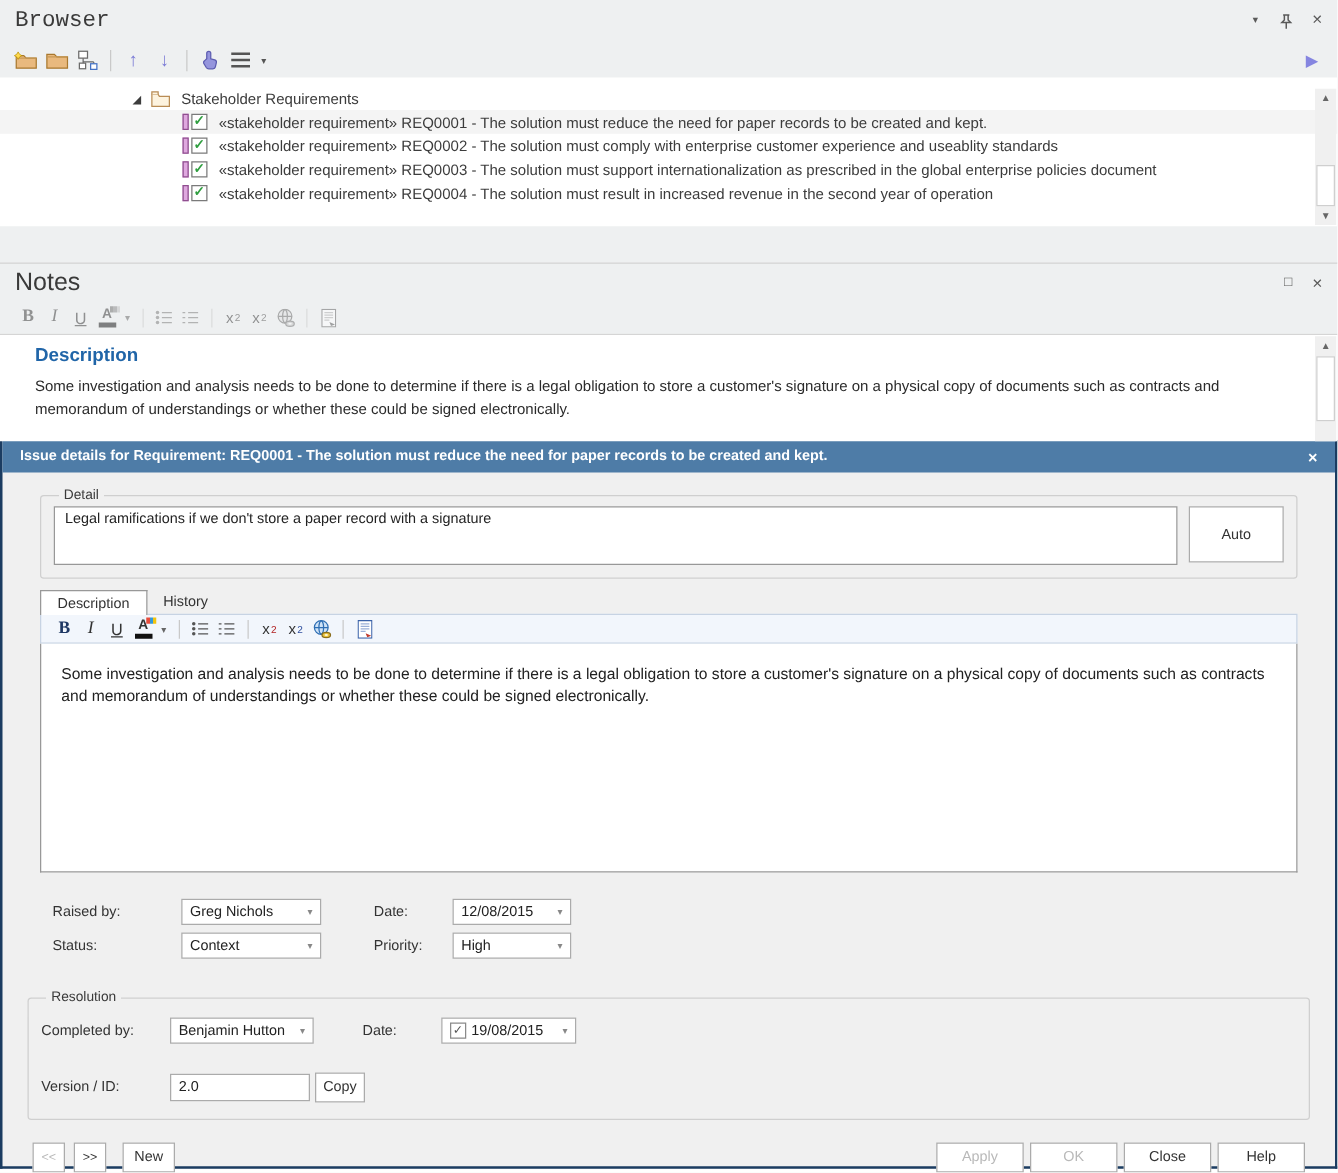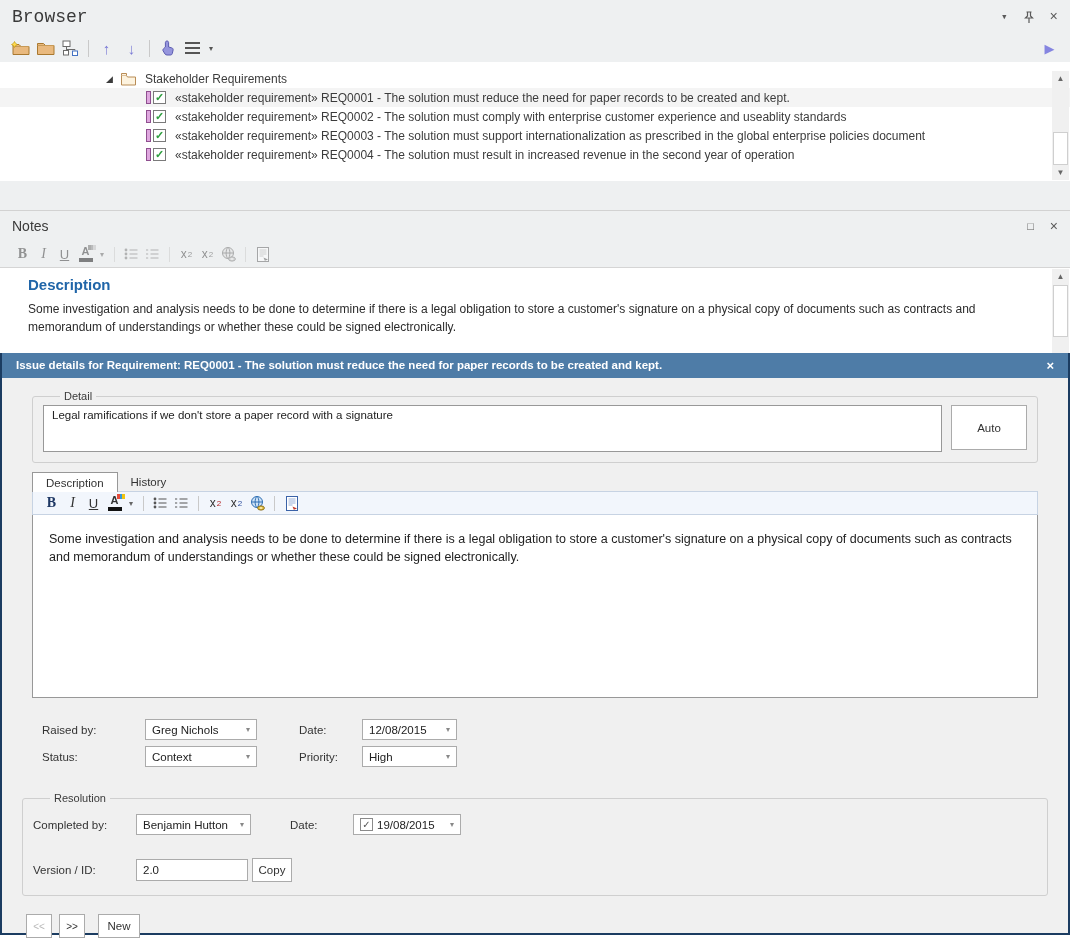--- a/index.html
+++ b/index.html
@@ -49,21 +49,21 @@
   .sb-btn { width: 17px; height: 15px; font-size: 8px; color: #666; display: flex;
             align-items: center; justify-content: center; }
   .sb-track { flex: 1; width: 17px; position: relative; }
   .sb-thumb { position: absolute; left: 1px; right: 1px; background: #fff; border: 1px solid #cfcfcf; }
   .tree .sb-thumb { bottom: 0; height: 33px; }
   .notes-content .sb-thumb { top: 1px; height: 52px; }
 
   
   .notes-panel { height: 142px; background: #eef0f1; border-top: 1px solid #d2d2d2; }
   .notes-titlebar { height: 30px; display: flex; align-items: center; padding: 0 12px; }
-  .notes-title { font-size: 14px; color: #3a3a3a; flex: 1; }
+  .notes-title { font-size: 20px; color: #3a3a3a; flex: 1; }
   .notes-toolbar { height: 26px; display: flex; align-items: center; padding: 0 12px; }
   .notes-content { height: 86px; background: #fff; border-top: 1px solid #d5d5d5; position: relative;
                    padding: 8px 52px 0 28px; }
   .notes-heading { font-size: 15px; font-weight: bold; color: #2065a8; margin-bottom: 7px; }
   .notes-body { font-size: 12px; line-height: 1.5; color: #2b2b2b; }
 
   
   .fmt-toolbar { display: flex; align-items: center; height: 100%; }
   .fi { min-width: 21px; height: 20px; display: inline-flex; align-items: center; justify-content: center;
         font-size: 12px; color: #333; position: relative; }
@@ -83,21 +83,21 @@
 
   
   .dialog { height: 583px; background: #f0f0f0; border-left: 2px solid #1b3c61;
             border-right: 2px solid #1b3c61; border-bottom: 2px solid #1b3c61; }
   .dialog-header { height: 26px; background: #4e7ca7; color: #fff; display: flex; align-items: center;
                    padding: 0 14px; font-size: 11.5px; font-weight: 600; }
   .dialog-header .closex { margin-left: auto; font-size: 13px; font-weight: bold; cursor: default; }
   .dialog-body { padding: 12px 20px 0 20px; }
 
   fieldset { border: 1px solid #cfcfcf; border-radius: 3px; }
-  legend { font-size: 11px; color: #3a3a3a; padding: 0 4px; margin-left: 17px; }
+  legend { font-size: 11px; color: #3a3a3a; padding: 0 4px; margin-left: 4px; }
   .detail-group { margin: 0 10px; padding: 3px 10px 10px 10px; }
   .detail-row { display: flex; gap: 9px; }
   .detail-input { flex: 1; background: #fff; border: 1px solid #989898; height: 47px;
                   padding: 3px 8px; font-size: 11.5px; color: #222; }
   .auto-btn { width: 76px; height: 45px; background: #fff; border: 1px solid #ababab; font-size: 11.5px;
               color: #333; display: flex; align-items: center; justify-content: center; }
 
   .dlg-tabs { display: flex; margin: 9px 0 0 10px; position: relative; z-index: 1; }
   .dlg-tab { font-size: 11.5px; padding: 4px 13px 3px 13px; color: #333; }
   .dlg-tab.active { background: #fff; border: 1px solid #989898; border-bottom: none; margin-bottom: -1px; }
@@ -442,16 +442,22 @@
         <span class="w-label1">Version / ID:</span>
         <div class="text-input">2.0</div>
         <button class="btn copy-btn">Copy</button>
       </div>
     </fieldset>
 
     <div class="dlg-buttons">
       <button class="btn sm disabled">&lt;&lt;</button>
       <button class="btn sm">&gt;&gt;</button>
       <button class="btn new">New</button>
+      <span class="right-group">
+        <button class="btn wide disabled">Apply</button>
+        <button class="btn wide disabled">OK</button>
+        <button class="btn wide">Close</button>
+        <button class="btn wide">Help</button>
+      </span>
     </div>
 
   </div>
 </div>
 
 </body></html>

